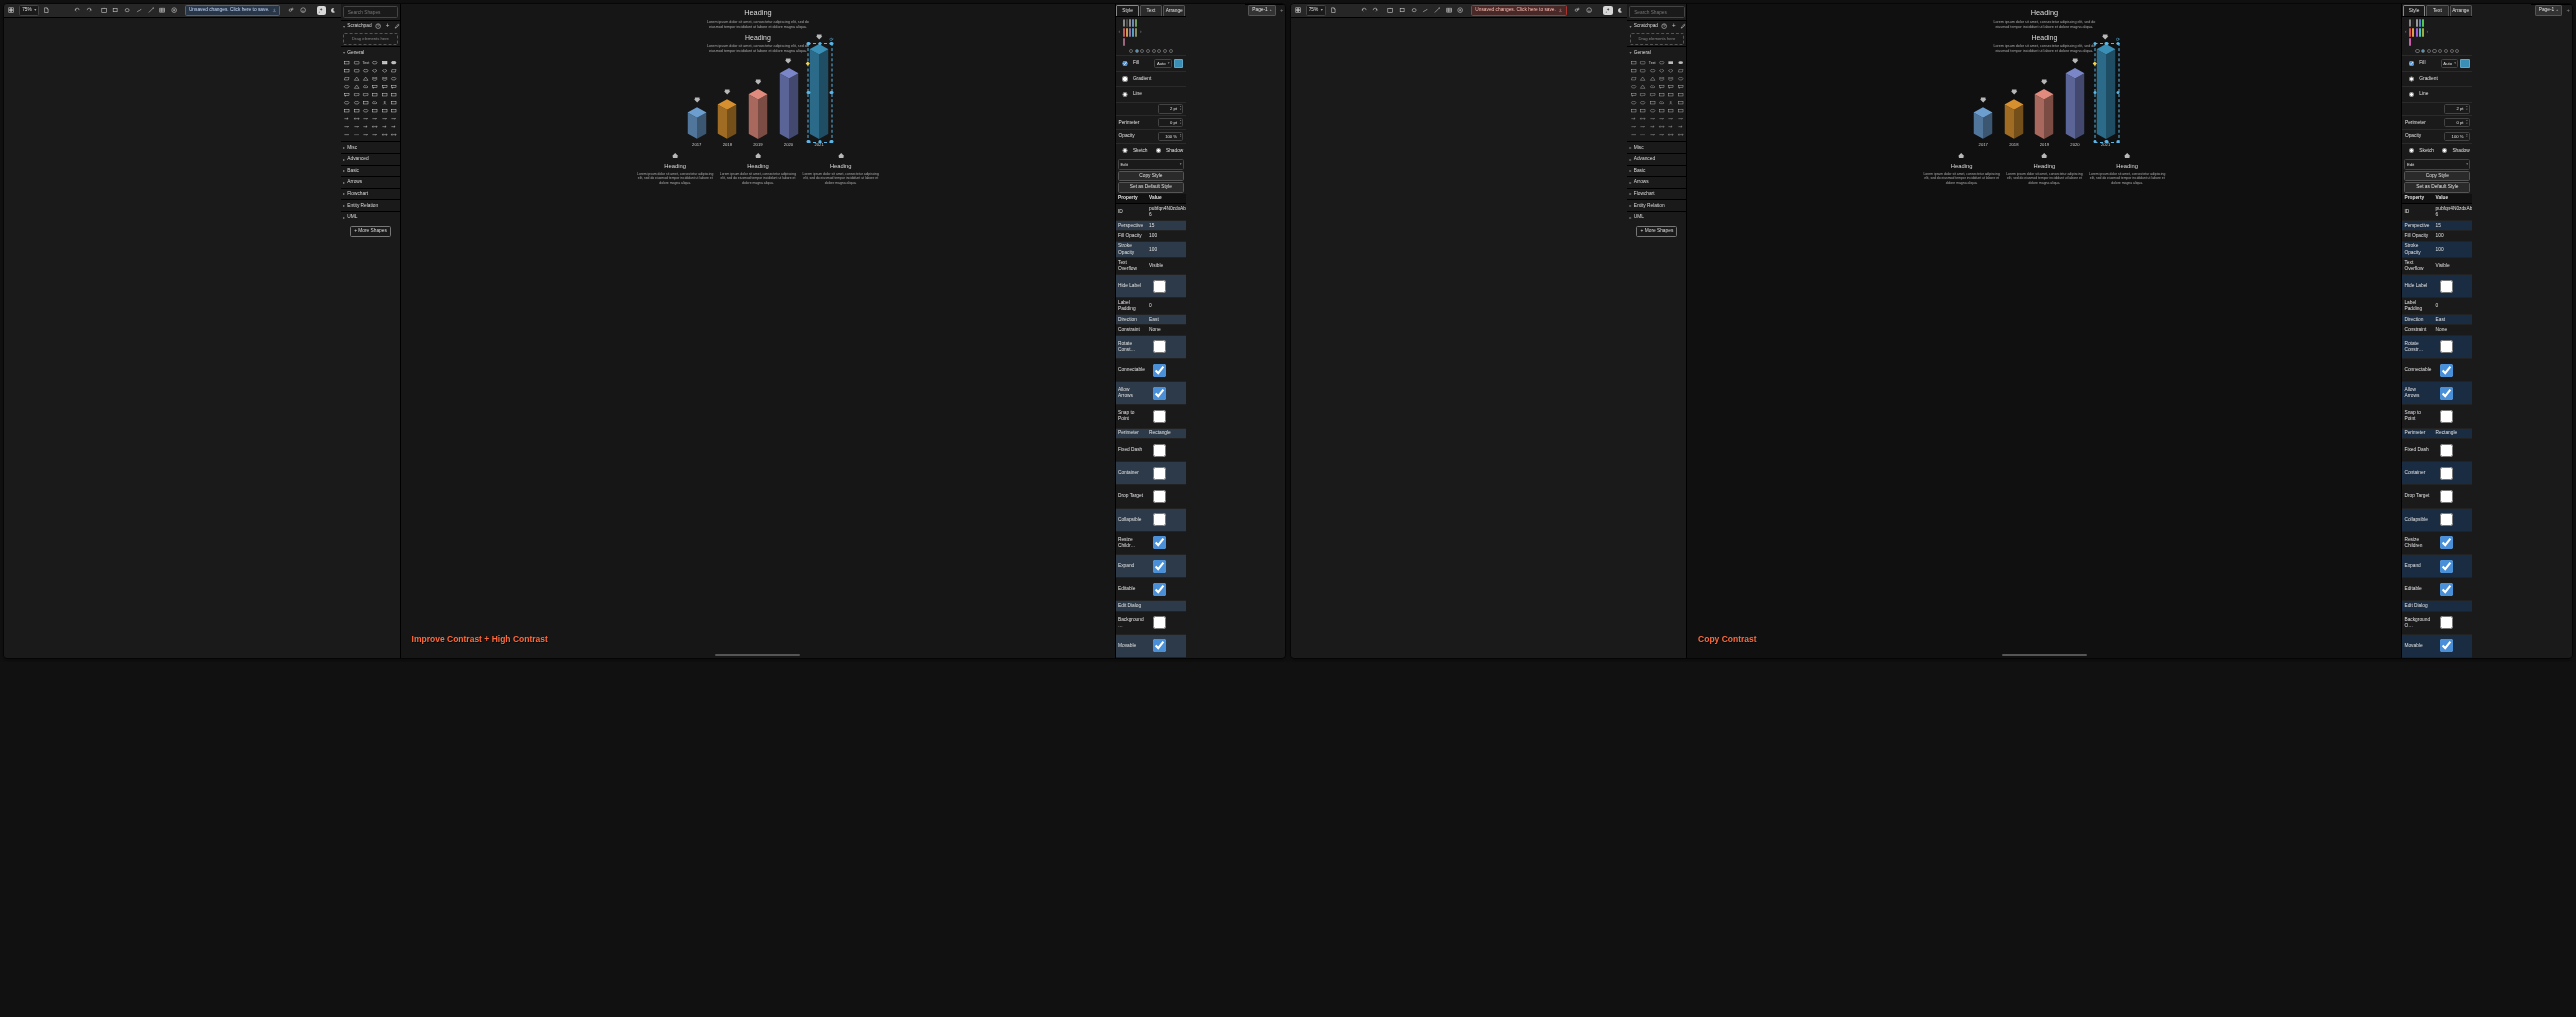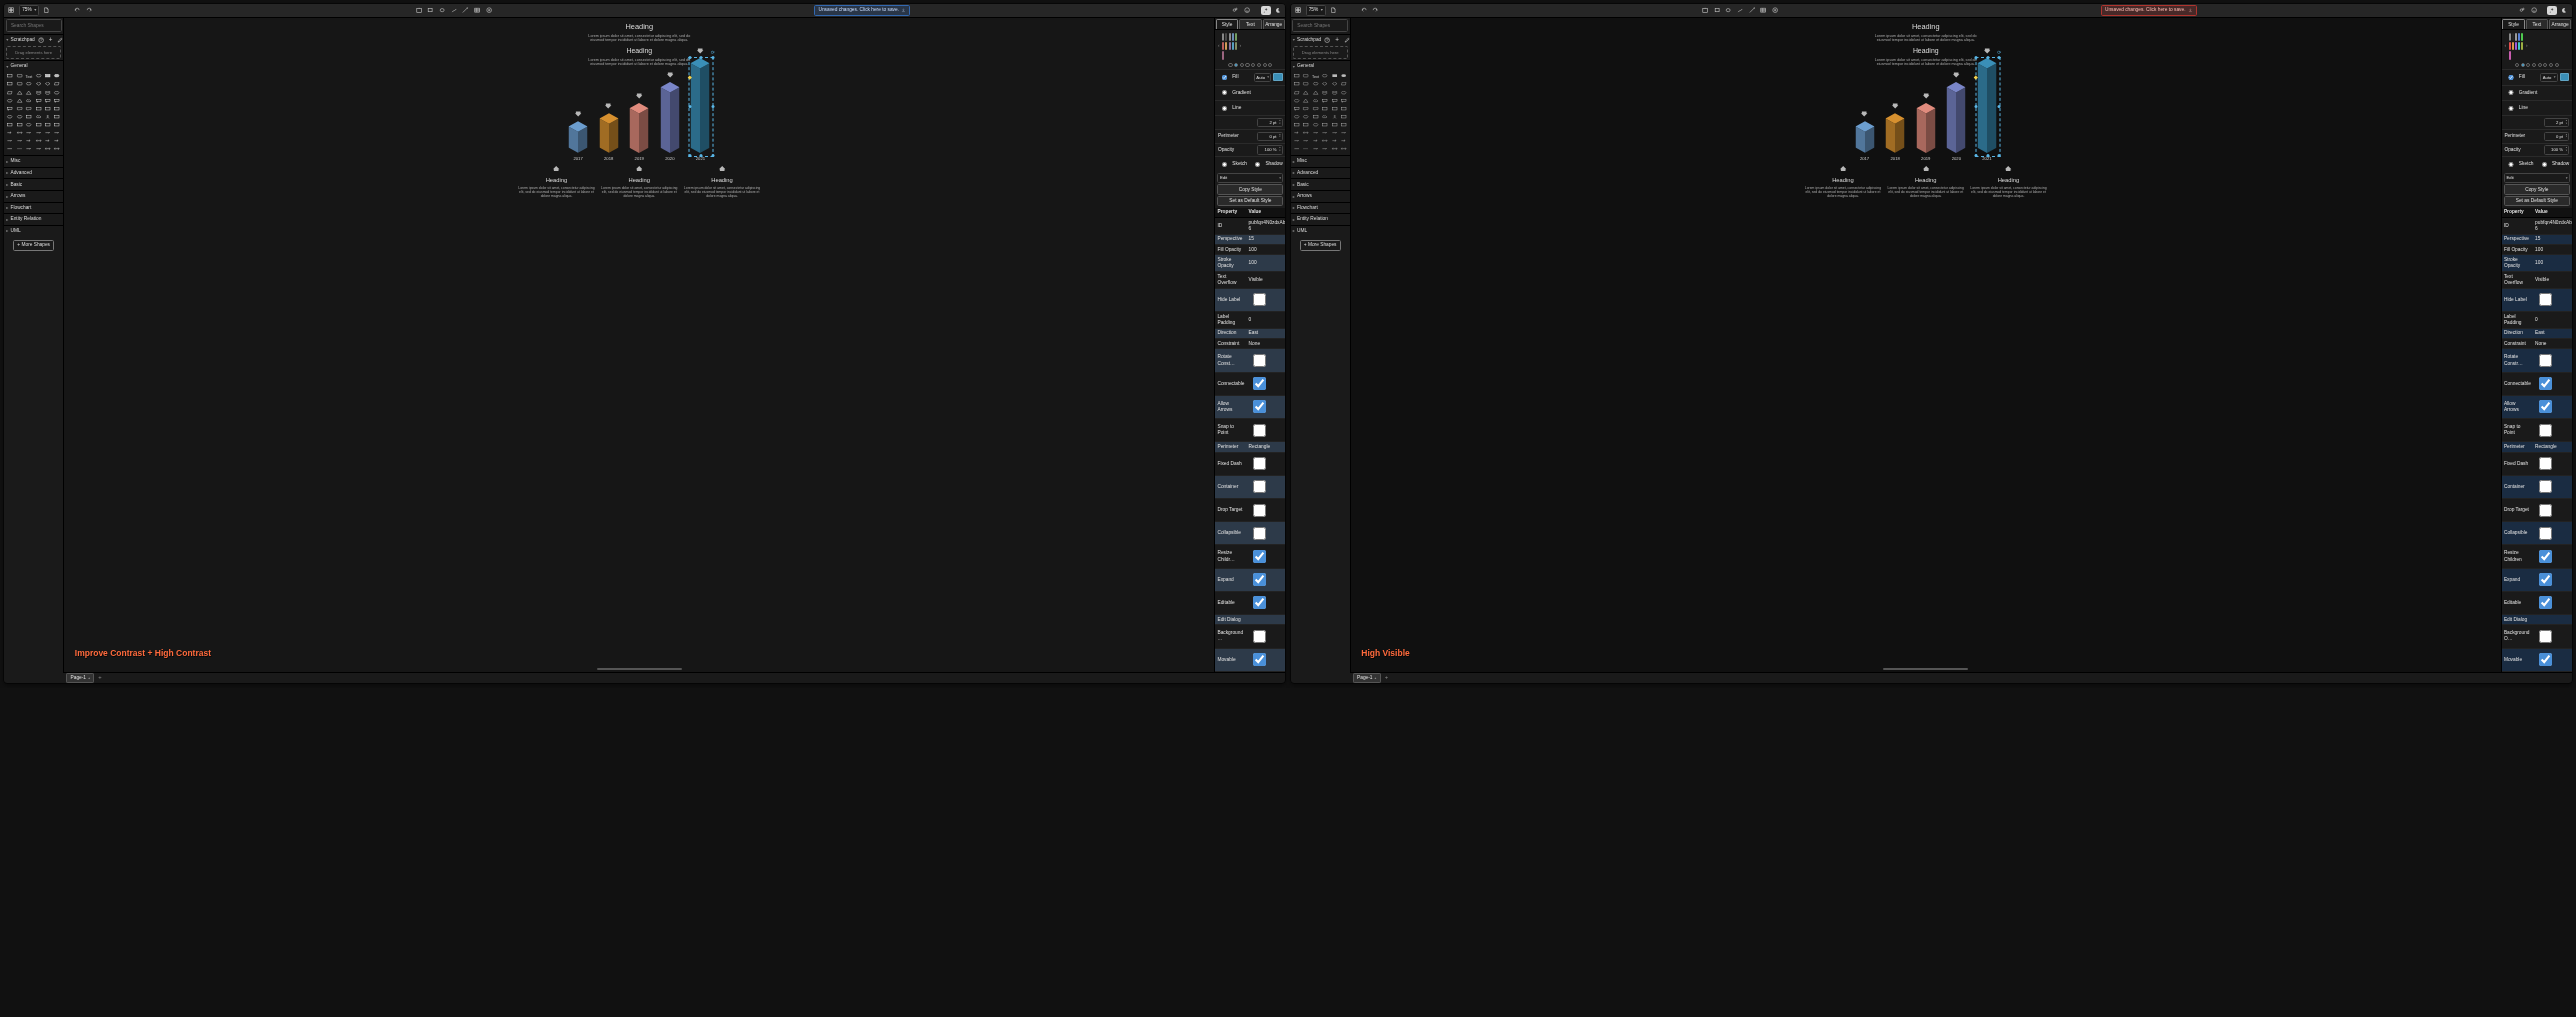--- a/index.html
+++ b/index.html
@@ -4,21 +4,21 @@
 <style>
   :root{
     --bg:#1a1a1a; --bg2:#222; --bg3:#2b2b2b; --bg4:#333;
     --line:#444; --fg:#e0e0e0; --muted:#9a9a9a;
     --hl:#4a90d9; --hl2:#2e7cd1;
     --accent:#3a8fb7; --redbtn:#b0342e;
     --sel:#ff6a3c;
   }
   html,body{margin:0;padding:0;background:#111;color:var(--fg);font:5.3px/1.3 -apple-system,Helvetica,Arial,sans-serif;}
   .dual{display:flex;gap:5.3px;padding:4.2px;box-sizing:border-box;}
-  .pane{flex:1;display:flex;flex-direction:column;background:var(--bg);border-radius:3.2px;box-shadow:0 0 0 0.5px #000,0 1.1px 5.3px rgba(0,0,0,.5);overflow:hidden;position:relative;min-height:317px;}
+  .pane{flex:1;display:flex;flex-direction:row;background:var(--bg);border-radius:3.2px;box-shadow:0 0 0 0.5px #000,0 1.1px 5.3px rgba(0,0,0,.5);overflow:hidden;position:relative;min-height:317px;}
 
   
   .tb{height:12.7px;background: #262626;border-bottom:0.5px solid #000;display:flex;align-items:center;padding:0 3.2px;gap:3.2px;position:relative;}
   .tb .sep{flex:1}
   .zoom{height:8.5px;border:0.5px solid var(--line);border-radius:1.6px;background:#1a1a1a;color:var(--fg);font-size:4.8px;padding:0 6.3px 0 2.1px;display:flex;align-items:center;position:relative;}
   .zoom::after{content:"▾";position:absolute;right:1.6px;top:1.1px;font-size:4.2px;color:#aaa;}
   .ico{width:8.5px;height:8.5px;display:inline-flex;align-items:center;justify-content:center;color:#ccc;border-radius:1.6px;font-size:6.3px;}
   .ico svg{width:6.3px;height:6.3px;stroke:#ccc;fill:none;stroke-width:1.5;}
   .save{border:0.5px solid var(--redbtn);background:rgba(176,52,46,.25);color:#ffbdb4;border-radius:1.6px;padding:1.1px 3.2px;font-size:4.8px;display:flex;align-items:center;gap:2.1px;}
   .save.blue{border-color:#3268b0;background:rgba(50,104,176,.25);color:#c8dcff;}
@@ -1471,21 +1471,21 @@
   </div>
               <div class="col">
     <div class="uparr"><svg viewBox="0 0 16 16">
                     <path d="M3 13h10V9h2L8 2 1 9h2z"></path>
                   </svg></div>
     <h3>Heading</h3>
     <div class="triosub">Lorem ipsum dolor sit amet, consectetur adipiscing elit, sed do eiusmod tempor incididunt ut labore et dolore magna aliqua.</div>
   </div>
             </div>
     </div>
-    <div class="overlay" style="bottom:12.7px">High Visible</div>
+    <div class="overlay" style="bottom:12.7px">Copy Contrast</div>
     <div class="hscroll">
             <div class="bar"></div>
           </div>
   </div>
       <div class="right">
     <div class="rtabs">
       <div class="active">Style</div>
       <div>Text</div>
       <div>Arrange</div>
     </div>

